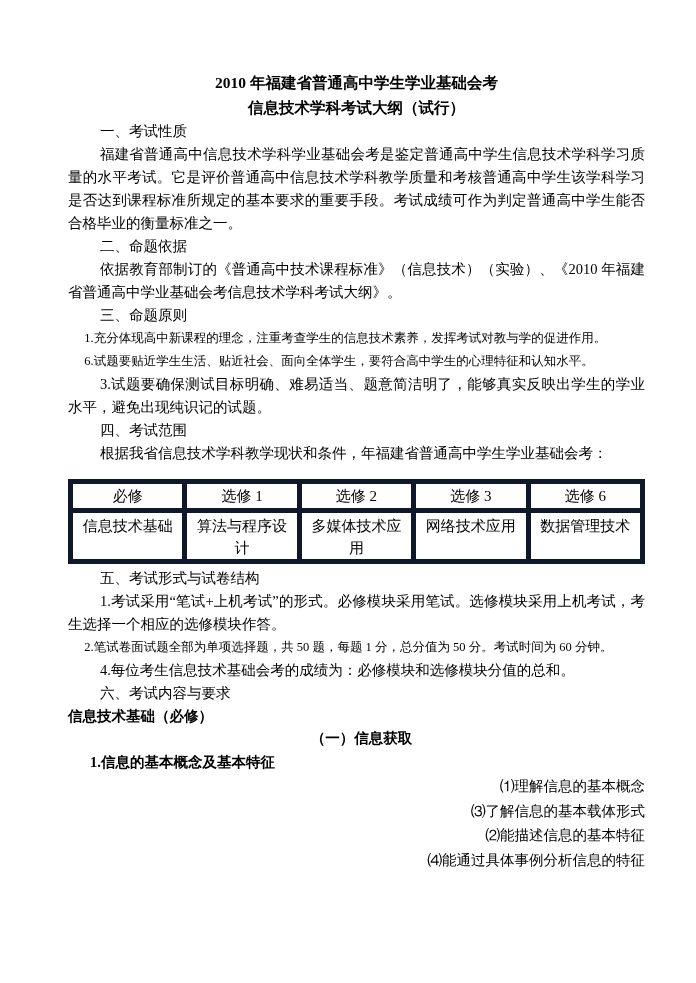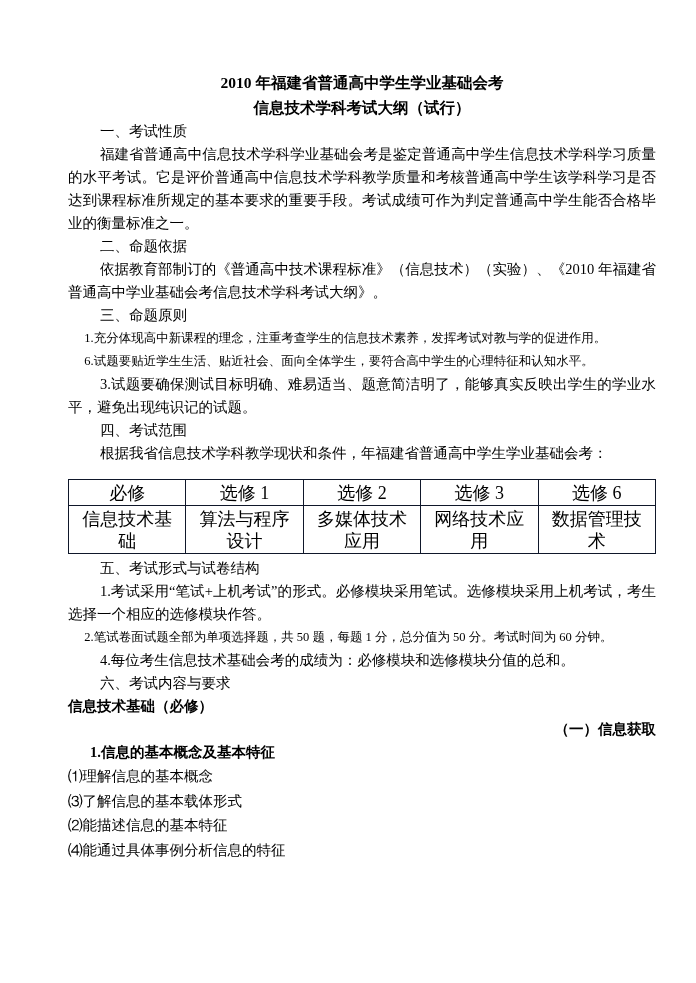--- a/index.html
+++ b/index.html
@@ -8,21 +8,21 @@
     background: #ffffff;
     color: #000000;
     font-family: "Liberation Serif", "DejaVu Serif", serif;
   }
   .page {
     position: relative;
     width: 696px;
     height: 983px;
     background: #ffffff;
     box-sizing: border-box;
-    padding: 70px 40px 0 68px;
+    padding: 70px 51px 0 68px;
     overflow: hidden;
   }
   .title-line {
     text-align: center;
     font-weight: bold;
     font-size: 15.5px;
     line-height: 25px;
     white-space: nowrap;
   }
   .body-flow {
@@ -46,53 +46,54 @@
     text-align: justify;
   }
   table.scope {
     width: 100%;
     border-collapse: collapse;
     table-layout: fixed;
     margin-top: 14px;
     margin-bottom: 3px;
   }
   table.scope td {
-    border: 1px solid #0f172a;
+    border: 5px solid #0f172a;
     text-align: center;
-    font-size: 18px;
+    font-size: 15px;
     padding: 0 6px;
     box-sizing: border-box;
   }
   table.scope tr.hdr td {
     height: 26px;
     line-height: 24px;
     vertical-align: middle;
   }
   table.scope tr.datarow td {
     height: 48px;
     line-height: 22px;
     vertical-align: top;
     padding-top: 2px;
   }
   .center-bold {
     font-weight: bold;
   }
   .sub-sec-head {
     font-weight: bold;
     margin-left: 10px;
-    text-align: right;
+    text-align: center;
+    font-family: Liberation Mono, monospace;
   }
   .sub-sub-head {
     font-weight: bold;
     margin-left: 22px;
     text-align: left;
   }
   .req-items p {
     line-height: 24.5px;
-    text-align: left;
+    text-align: right;
   }
 </style>
 </head>
 <body>
 
 <div class="page">
 
   <div class="title-line">2010 年福建省普通高中学生学业基础会考</div>
   <div class="title-line">信息技术学科考试大纲（试行）</div>
 

